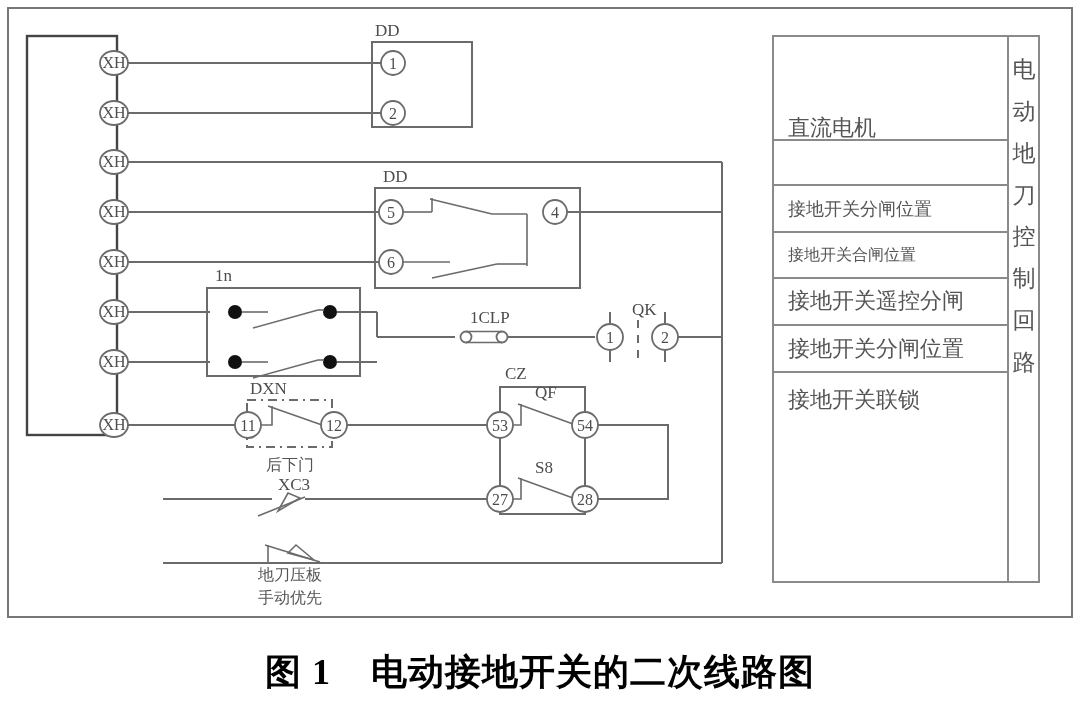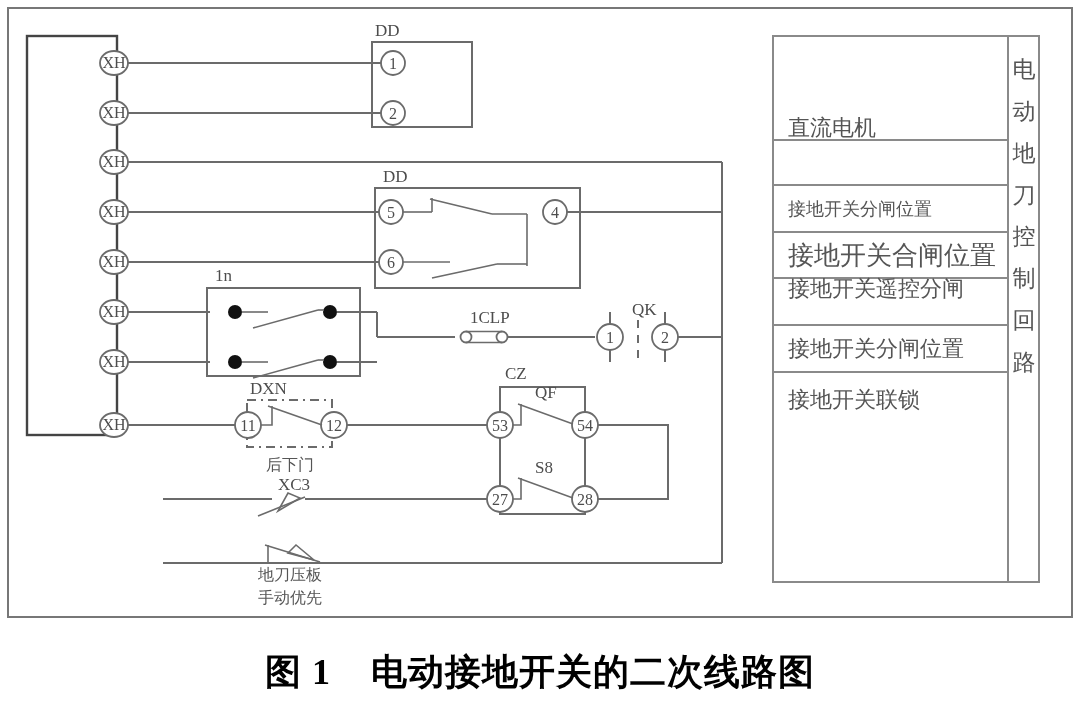--- a/index.html
+++ b/index.html
@@ -265,23 +265,23 @@
     <line x1="236" y1="1" x2="236" y2="547" stroke="#8a8a8a" stroke-width="2"></line>
   </svg>
 
   <div style="position:absolute;left:16px;top:0;width:218px;height:105px;display:flex;align-items:center;margin-top:40px;">
     <span style="font-family:'DejaVu Sans',sans-serif;font-size:22px;color:#555;">直流电机</span>
   </div>
   <div style="position:absolute;left:16px;top:150px;width:218px;height:47px;display:flex;align-items:center;">
     <span style="font-family:Liberation Mono, monospace;font-size:18px;color:#555;">接地开关分闸位置</span>
   </div>
   <div style="position:absolute;left:16px;top:197px;width:218px;height:46px;display:flex;align-items:center;">
-    <span style="font-family:'DejaVu Sans',sans-serif;font-size:26px;color:#555;">接地开关合闸位置</span>
-  </div>
-  <div style="position:absolute;left:16px;top:231px;width:218px;height:46px;display:flex;align-items:center;">
+    <span style="font-family:'DejaVu Sans',sans-serif;font-size:16px;color:#555;">接地开关合闸位置</span>
+  </div>
+  <div style="position:absolute;left:16px;top:243px;width:218px;height:46px;display:flex;align-items:center;">
     <span style="font-family:'DejaVu Sans',sans-serif;font-size:22px;color:#555;">接地开关遥控分闸</span>
   </div>
   <div style="position:absolute;left:16px;top:290px;width:218px;height:47px;display:flex;align-items:center;">
     <span style="font-family:'DejaVu Sans',sans-serif;font-size:22px;color:#555;">接地开关分闸位置</span>
   </div>
   <div style="position:absolute;left:16px;top:337px;width:218px;height:56px;display:flex;align-items:center;">
     <span style="font-family:'DejaVu Sans',sans-serif;font-size:22px;color:#555;">接地开关联锁</span>
   </div>
 
   <div style="position:absolute;left:238px;top:14px;width:28px;display:flex;flex-direction:column;align-items:center;">

